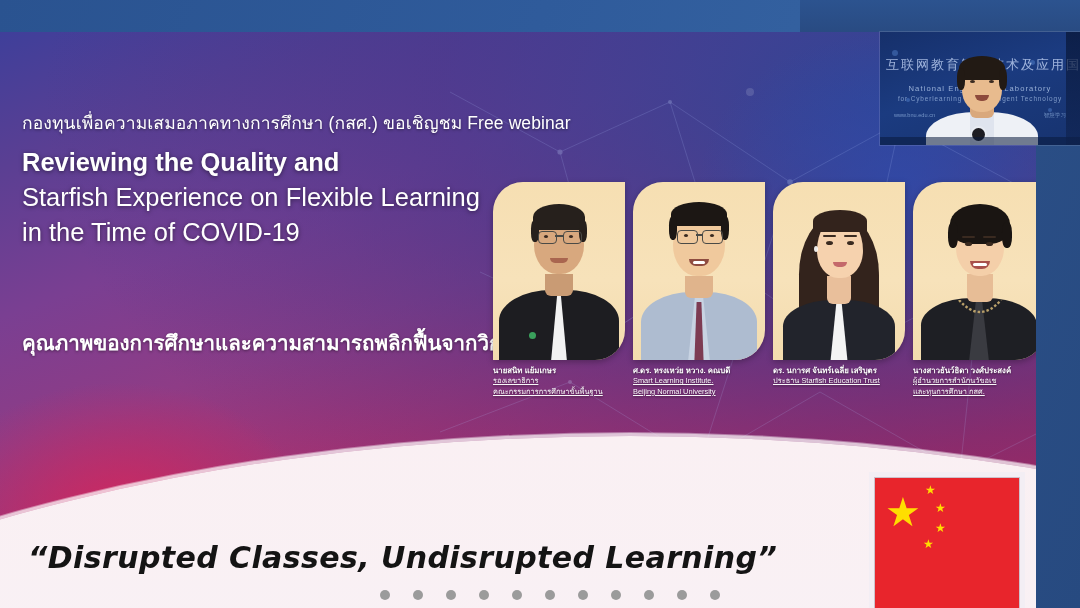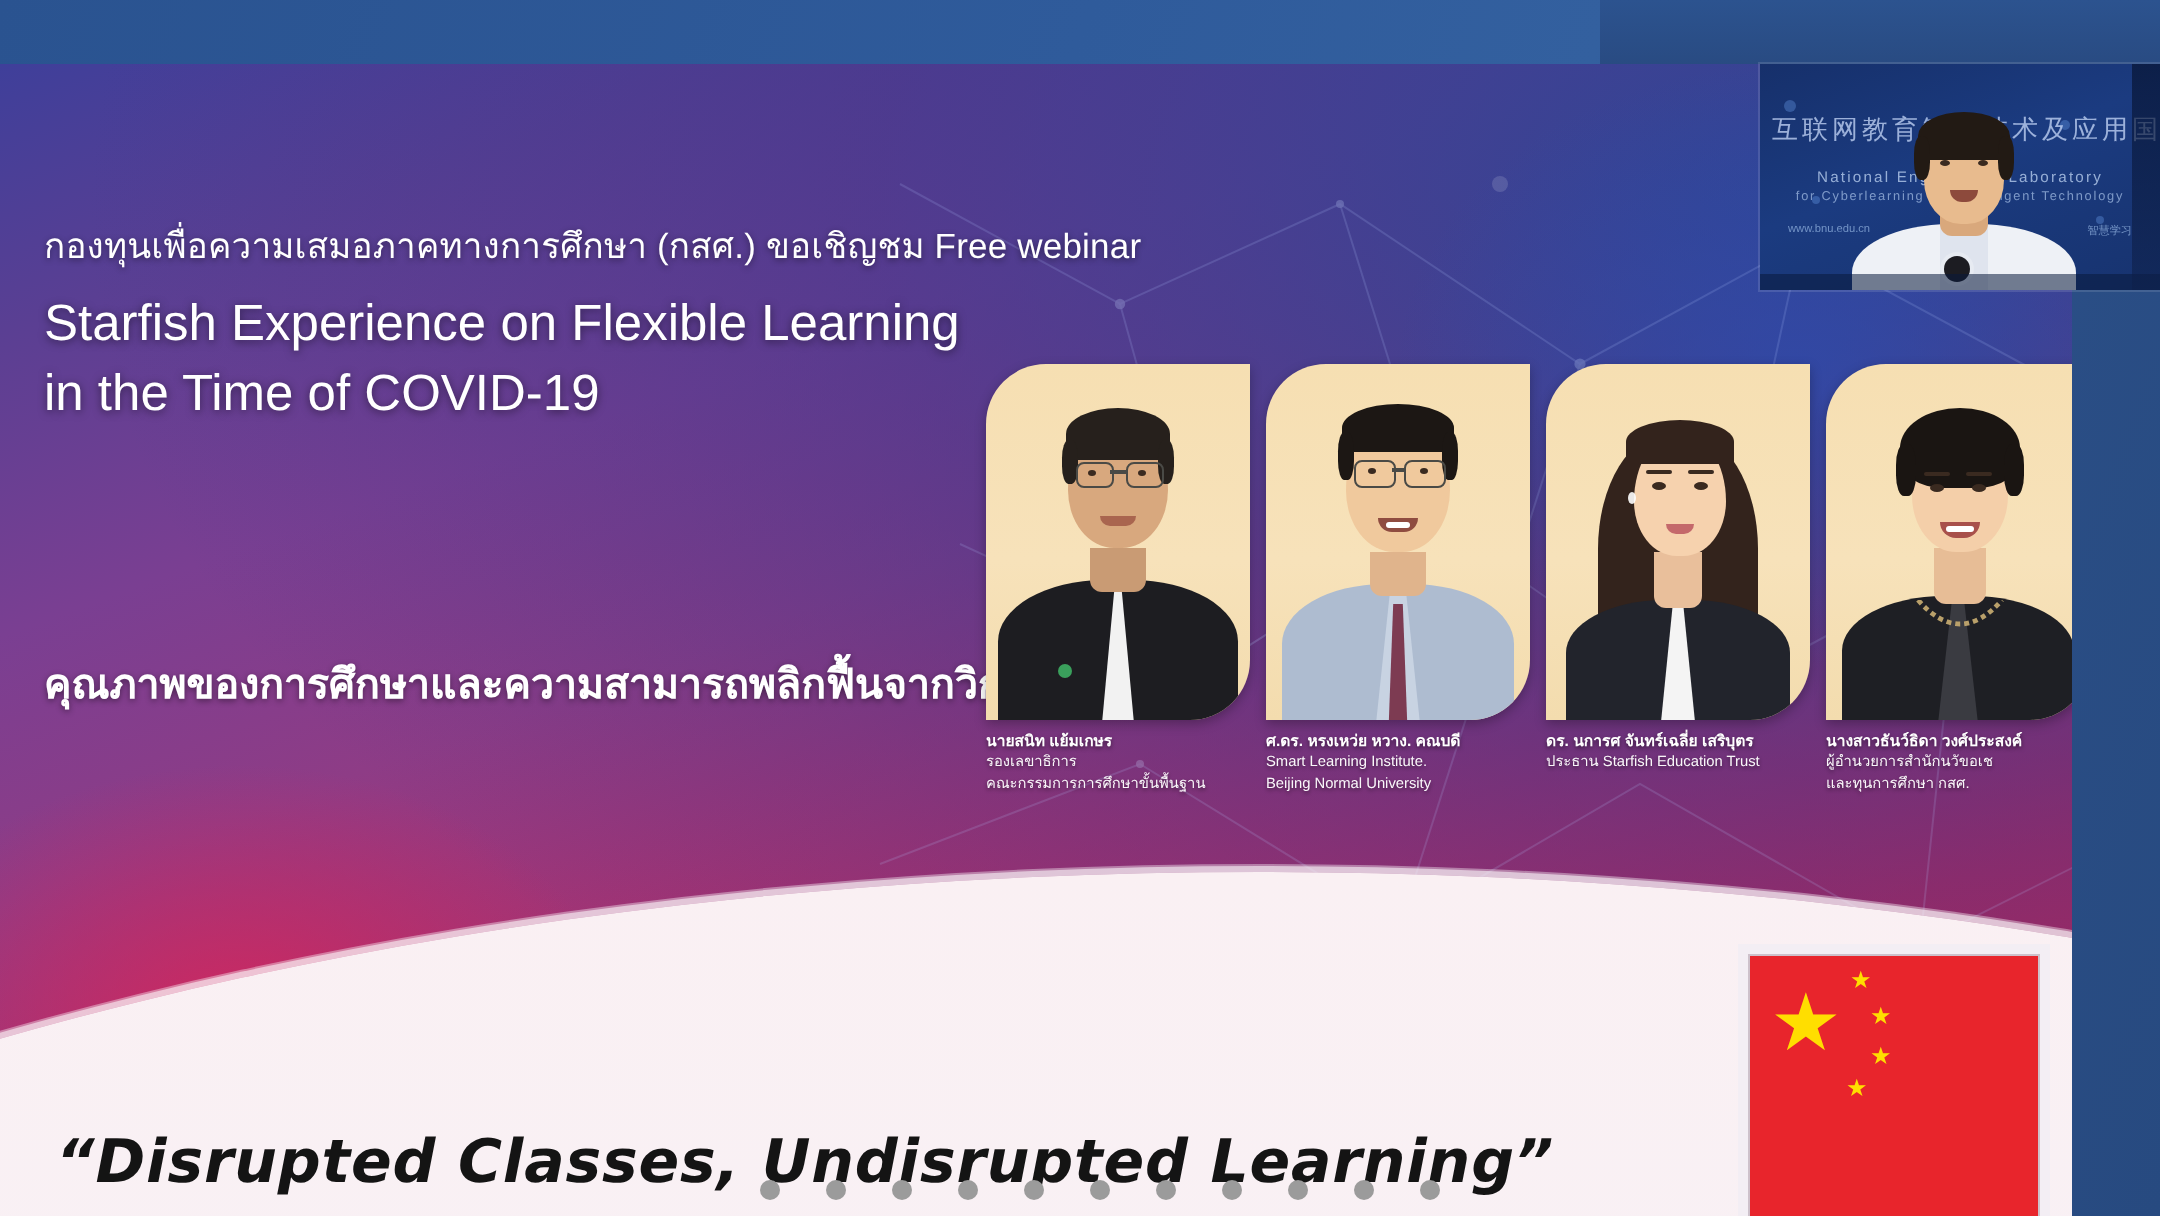--- a/index.html
+++ b/index.html
@@ -57,37 +57,37 @@
   
   .speakers{position:absolute;left:493px;top:150px;width:570px;height:232px;display:flex;gap:8px;}
   .spk{width:132px;position:relative;}
   .photo{width:132px;height:178px;overflow:hidden;position:relative;
     border-top-left-radius:30px;border-bottom-right-radius:30px;
     background:linear-gradient(180deg,#f6dfb2 0%,#f7e2ba 55%,#f3dcae 100%);
     box-shadow:0 2px 6px rgba(0,0,0,.28);}
   .cap{margin-top:6px;color:#ffffff;font-size:7.4px;line-height:10.4px;
     text-shadow:0 1px 2px rgba(0,0,0,.5);}
   .cap .nm{font-weight:700;display:block;font-size:7.8px;}
-  .cap .rl{display:block;opacity:.96;}
+  .cap .rl{display:block;opacity:.96;text-decoration:underline;}
 
   
   .p-head{position:absolute;border-radius:50% 50% 46% 46%/56% 56% 44% 44%;}
   .p-hair{position:absolute;}
   .p-body{position:absolute;border-radius:44% 44% 0 0;}
   .p-shirt{position:absolute;}
   .p-tie{position:absolute;}
   .p-glass{position:absolute;border:1.6px solid #4a4a46;border-radius:4px;}
   .p-bridge{position:absolute;height:1.6px;background:#4a4a46;}
   .p-brow{position:absolute;background:#3a2a20;border-radius:2px;}
   .p-eye{position:absolute;background:#3a2a20;border-radius:50%;}
   .p-mouth{position:absolute;border-radius:0 0 8px 8px;}
   .p-neck{position:absolute;border-radius:0 0 6px 6px;}
 
   
-  .quote{position:absolute;left:28px;top:532px;color:#141414;font-size:30px;font-weight:700;
+  .quote{position:absolute;left:28px;top:508px;color:#141414;font-size:30px;font-weight:700;
     font-style:italic;letter-spacing:.4px;font-family:"DejaVu Sans","Liberation Sans",sans-serif;
     white-space:nowrap;}
   .dots{position:absolute;left:380px;top:558px;width:340px;height:12px;}
   .dot{position:absolute;top:0;width:10px;height:10px;border-radius:50%;background:#9b9b9b;}
 
   
   .flagwrap{position:absolute;left:869px;top:440px;width:156px;height:152px;
     background:#f3eef4;padding:6px;box-sizing:border-box;}
   .flag{width:100%;height:100%;background:#e8252c;position:relative;box-shadow:0 0 0 1px rgba(90,60,80,.25);}
   .star{position:absolute;color:#ffde00;line-height:1;}
@@ -153,20 +153,21 @@
       <g fill="rgba(255,255,255,.45)">
         <circle cx="520" cy="180" r="5"></circle>
           <circle cx="330" cy="60" r="4"></circle>
         <circle cx="215" cy="465" r="4"></circle>
       </g>
     </svg>
 
     <div class="kicker">กองทุนเพื่อความเสมอภาคทางการศึกษา (กสศ.) ขอเชิญชม Free webinar</div>
 
     <div class="title">
+      <div class="l1">Reviewing the Quality and</div>
       <div class="l3">Starfish Experience on Flexible Learning</div>
       <div class="l4">in the Time of COVID-19</div>
     </div>
 
     <div class="subtitle">
       <span class="s1">คุณภาพของการศึกษาและความสามารถพลิกฟื้นจากวิกฤติ:</span>
     </div>
 
     <div class="speakers">
 

